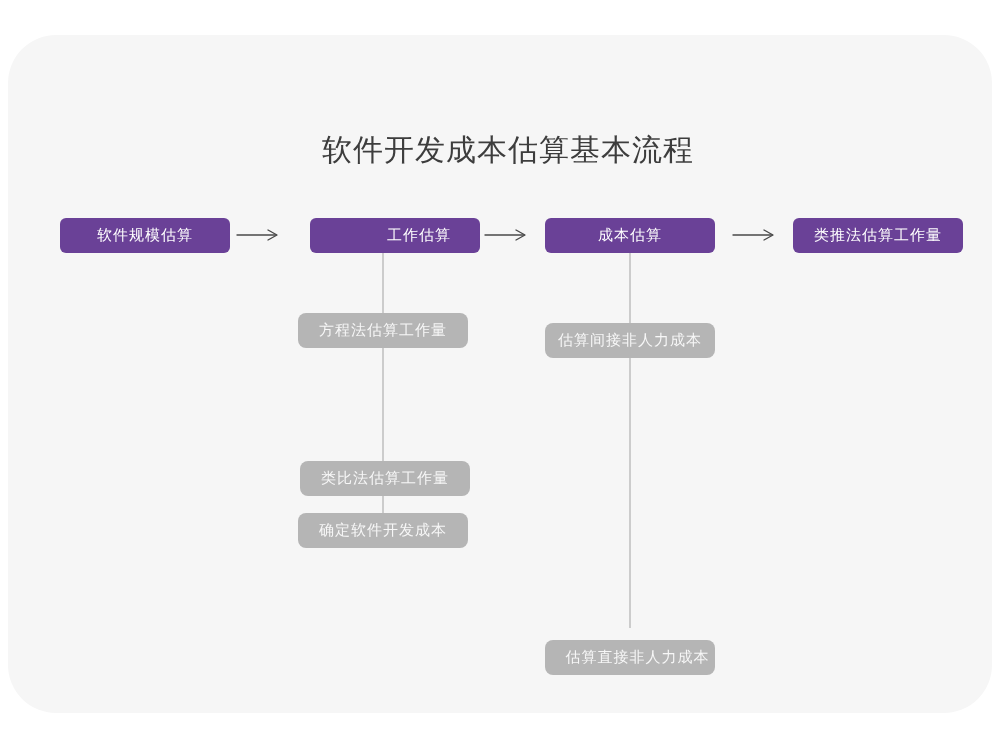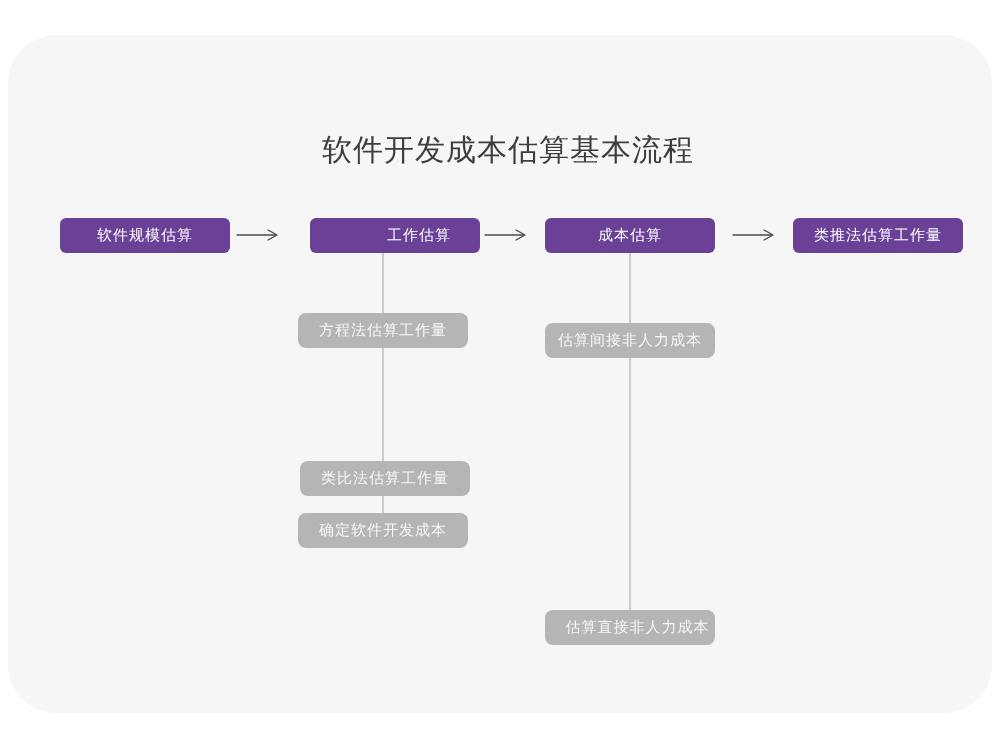--- a/index.html
+++ b/index.html
@@ -110,16 +110,16 @@
       <path d="M32 2 L41 7 L32 12"></path>
     </svg>
 
     <div class="node stage" style="left:785px;">类推法估算工作量</div>
 
     <div class="node substep" style="left:290px; top:278px;">方程法估算工作量</div>
     <div class="node substep" style="left:292px; top:378px;margin-top:48px;">类比法估算工作量</div>
     <div class="node substep" style="left:290px; top:478px;">确定软件开发成本</div>
 
     <div class="node substep" style="left:537px; top:288px;">估算间接非人力成本</div>
-    <div class="node substep" style="left:537px; top:575px;padding-left:15px;">估算直接非人力成本</div>
+    <div class="node substep" style="left:537px; top:605px;padding-left:15px;">估算直接非人力成本</div>
 
   </div>
 </div>
 
 </body></html>

